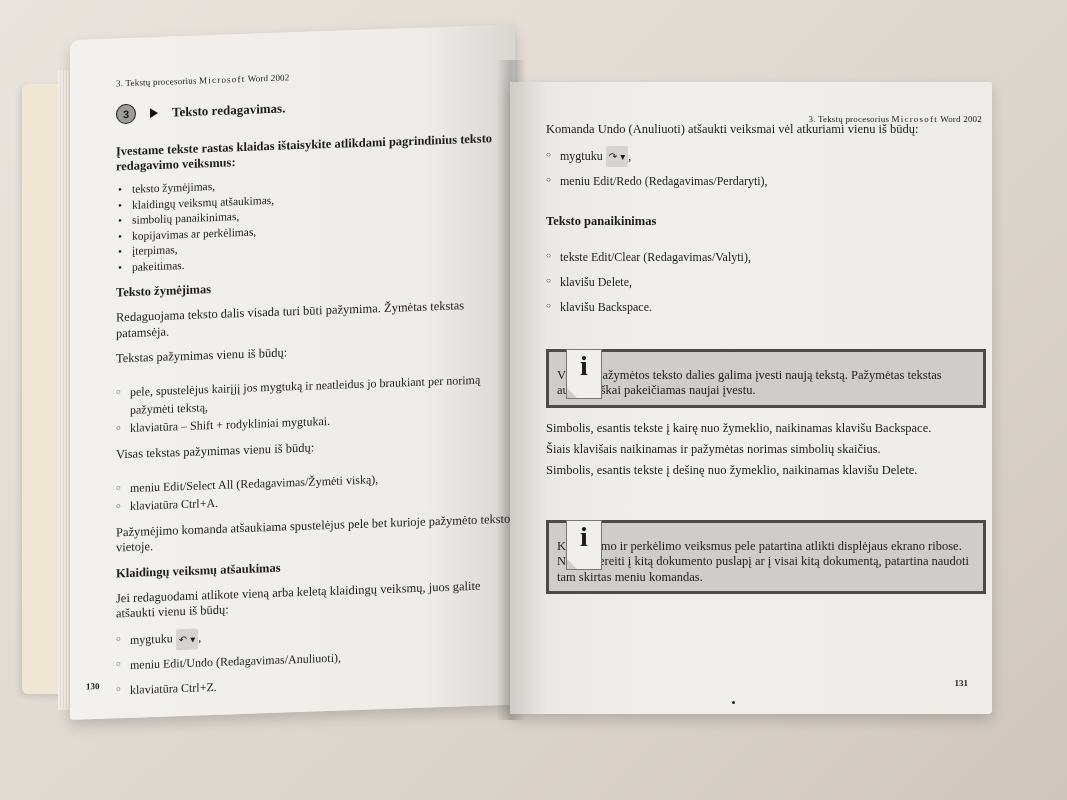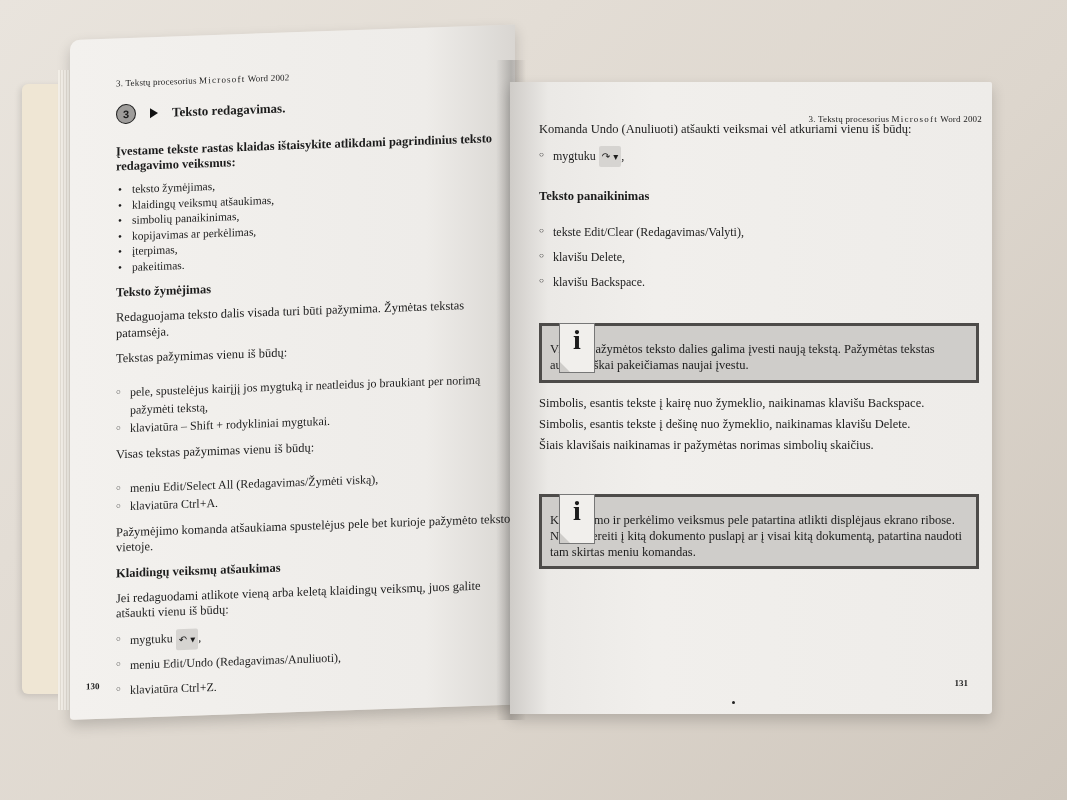--- a/index.html
+++ b/index.html
@@ -36,21 +36,21 @@
   }
   .spine-shadow {
     position:absolute; left:496px; top:60px; width:30px; height:660px;
     background: linear-gradient(90deg, rgba(0,0,0,0.0), rgba(0,0,0,0.18), rgba(0,0,0,0.0));
   }
   .running-head { font-size:9px; letter-spacing:0.2px; }
   .running-head .ms { letter-spacing:1.2px; }
   .p { font-size:12.5px; line-height:1.25; margin:0; }
   .h { font-size:12.5px; font-weight:bold; margin:0; }
   .page-left .content { position:absolute; left:46px; top:40px; width:400px; }
-  .page-right .content { position:absolute; left:29px; top:30px; width:440px; }
+  .page-right .content { position:absolute; left:36px; top:30px; width:440px; }
   .section-title { display:flex; align-items:center; gap:14px; margin:16px 0 20px 0; }
   .circle-num {
     width:18px; height:18px; border-radius:50%; border:1.5px solid #222;
     background:#9e9c9a; font-size:11px; display:flex; align-items:center; justify-content:center;
     font-family:"Liberation Sans", sans-serif; font-weight:bold;
   }
   .tri { width:0; height:0; border-top:5px solid transparent; border-bottom:5px solid transparent; border-left:8px solid #111; }
   .stitle { font-size:13px; font-weight:bold; }
   ul.bullets { list-style:none; margin:8px 0 10px 0; padding:0; }
   ul.bullets li { font-size:11.5px; line-height:1.35; position:relative; padding-left:16px; }
@@ -153,38 +153,39 @@
     <span class="ms">Microsoft</span>
     <span>Word 2002</span>
   </div>
   <div class="content" style="top:40px;">
     <p class="p">Komanda Undo (Anuliuoti) atšaukti veiksmai vėl atkuriami vienu iš būdų:</p>
     <ul class="circ spaced">
       <li>
         <span>mygtuku</span>
         <span class="kbtn">↷ ▾</span>,
       </li>
+      <li>meniu Edit/Redo (Redagavimas/Perdaryti),</li>
     </ul>
     <div class="gap"></div>
     <p class="h">Teksto panaikinimas</p>
     <div class="gap"></div>
     <ul class="circ spaced">
       <li>tekste Edit/Clear (Redagavimas/Valyti),</li>
       <li>klavišu Delete,</li>
       <li>klavišu Backspace.</li>
     </ul>
 
     <div class="info-wrap">
       <div class="info-tab">i</div>
       <div class="info-box">Vietoje pažymėtos teksto dalies galima įvesti naują tekstą. Pažymėtas tekstas automatiškai pakeičiamas naujai įvestu.</div>
     </div>
 
     <p class="p" style="line-height:1.7">Simbolis, esantis tekste į kairę nuo žymeklio, naikinamas klavišu Backspace.</p>
+    <p class="p" style="line-height:1.7">Šiais klavišais naikinamas ir pažymėtas norimas simbolių skaičius.</p>
     <p class="p" style="line-height:1.7">Simbolis, esantis tekste į dešinę nuo žymeklio, naikinamas klavišu Delete.</p>
-    <p class="p" style="line-height:1.7">Šiais klavišais naikinamas ir pažymėtas norimas simbolių skaičius.</p>
     <div class="gap"></div>
 
     <div class="info-wrap">
       <div class="info-tab">i</div>
       <div class="info-box">Kopijavimo ir perkėlimo veiksmus pele patartina atlikti displėjaus ekrano ribose. Norint pereiti į kitą dokumento puslapį ar į visai kitą dokumentą, patartina naudoti tam skirtas meniu komandas.</div>
     </div>
   </div>
   <div class="pgnum" style="right:24px; bottom:26px;">131</div>
   <div class="dot" style="left:222px; bottom:10px;"></div>
 </div>

